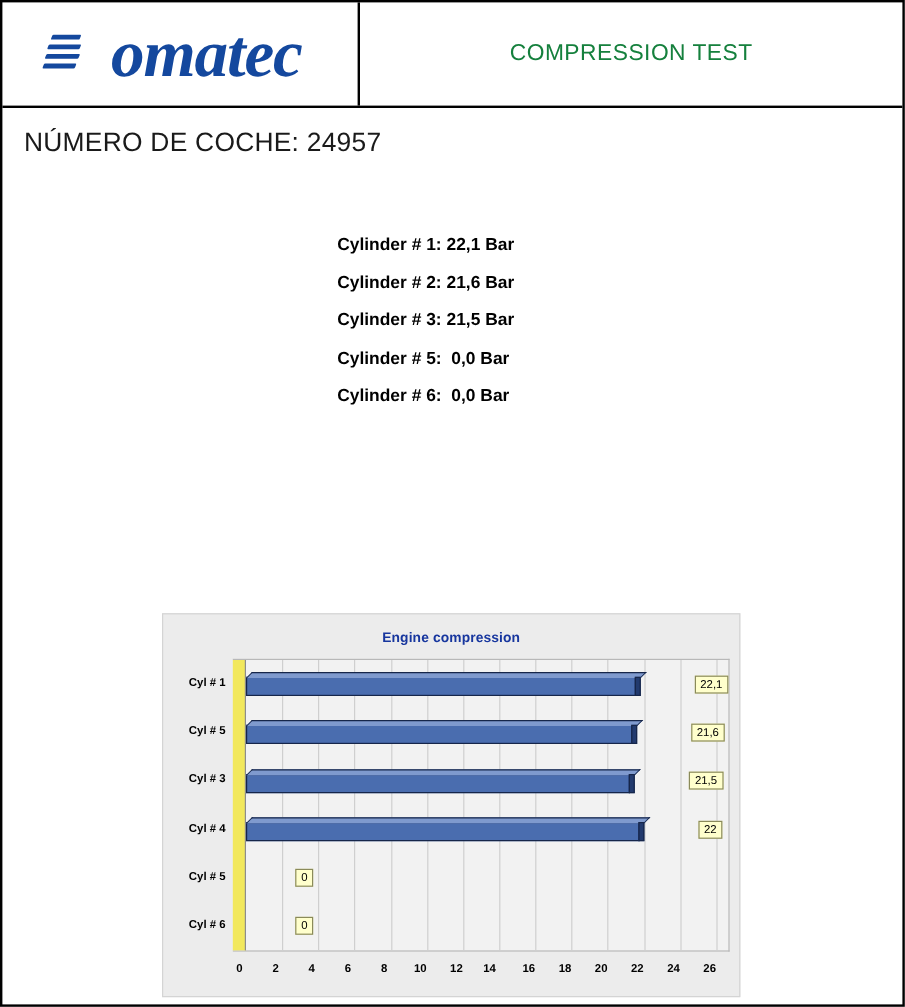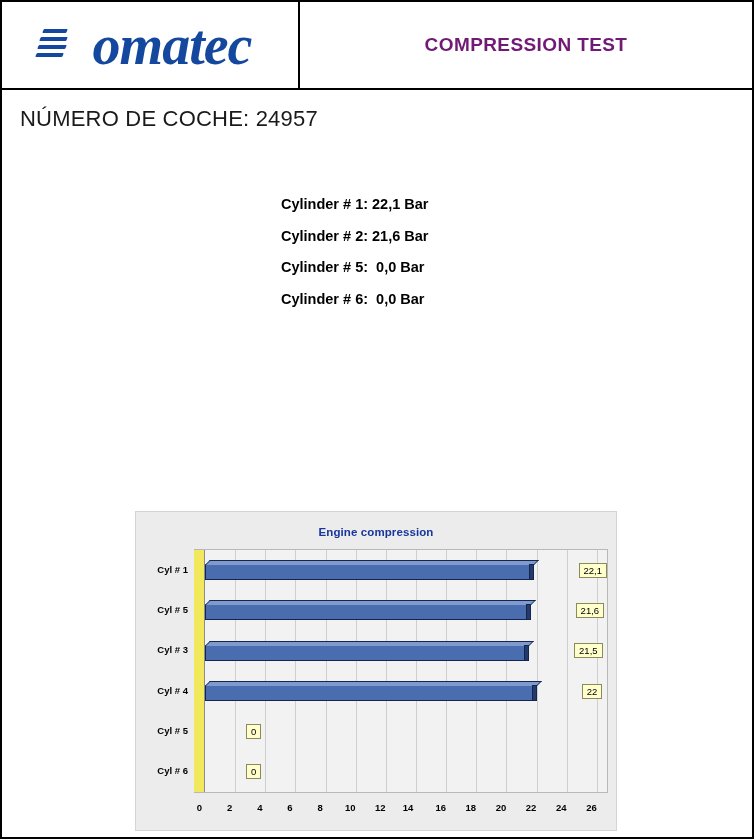--- a/index.html
+++ b/index.html
@@ -71,22 +71,22 @@
     margin-left: 20px;
   }
   .title-cell {
     flex: 1;
     display: flex;
     align-items: center;
     justify-content: center;
   }
   .doc-title {
     font-size: 19px;
-    font-weight: bold;
-    color: #701a75;
+    font-weight: normal;
+    color: #15803d;
     letter-spacing: 0.4px;
   }
   
   .car-number {
     padding: 16px 0 0 18px;
     font-size: 22px;
     color: #1a1a1a;
     letter-spacing: 0.2px;
   }
   
@@ -275,20 +275,21 @@
     <div class="title-cell">
       <div class="doc-title">COMPRESSION TEST</div>
     </div>
   </div>
 
   <div class="car-number">NÚMERO DE COCHE: 24957</div>
 
   <div class="readings">
     <div class="reading-row">Cylinder # 1: 22,1 Bar</div>
     <div class="reading-row">Cylinder # 2: 21,6 Bar</div>
+    <div class="reading-row">Cylinder # 3: 21,5 Bar</div>
     <div class="reading-row">Cylinder # 5:  0,0 Bar</div>
     <div class="reading-row">Cylinder # 6:  0,0 Bar</div>
   </div>
 
   <div class="chart-wrap">
     <div class="chart-title">Engine compression</div>
     <div class="cat-labels">
         <div class="cat-label" style="top: 0px; height: 40.3333px;">Cyl # 1</div>
         <div class="cat-label" style="top: 40.3333px; height: 40.3333px;">Cyl # 5</div>
         <div class="cat-label" style="top: 80.6667px; height: 40.3333px;">Cyl # 3</div>

